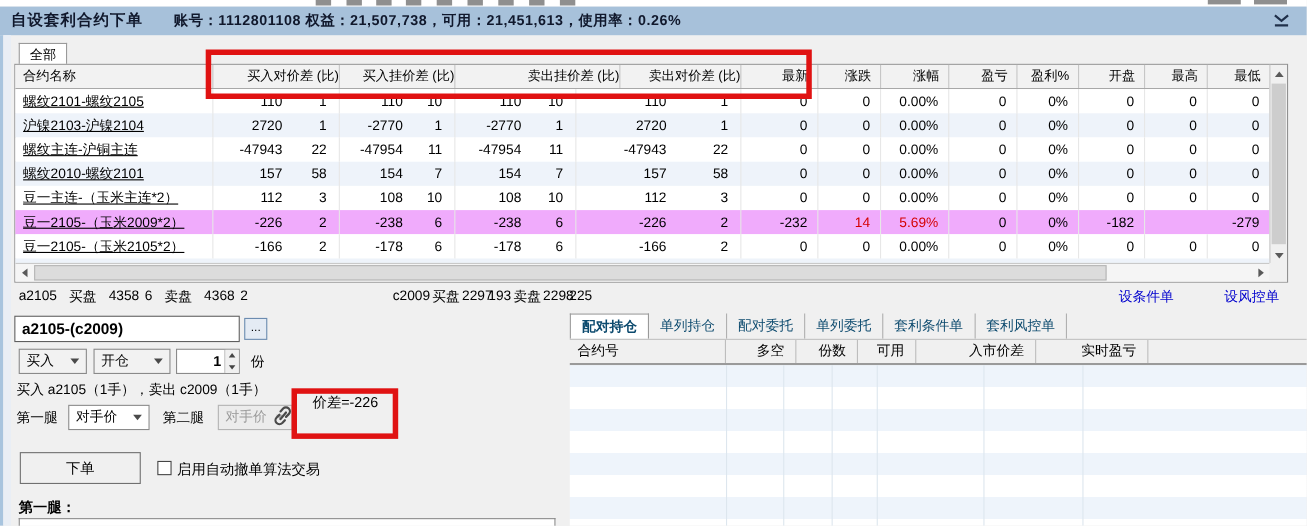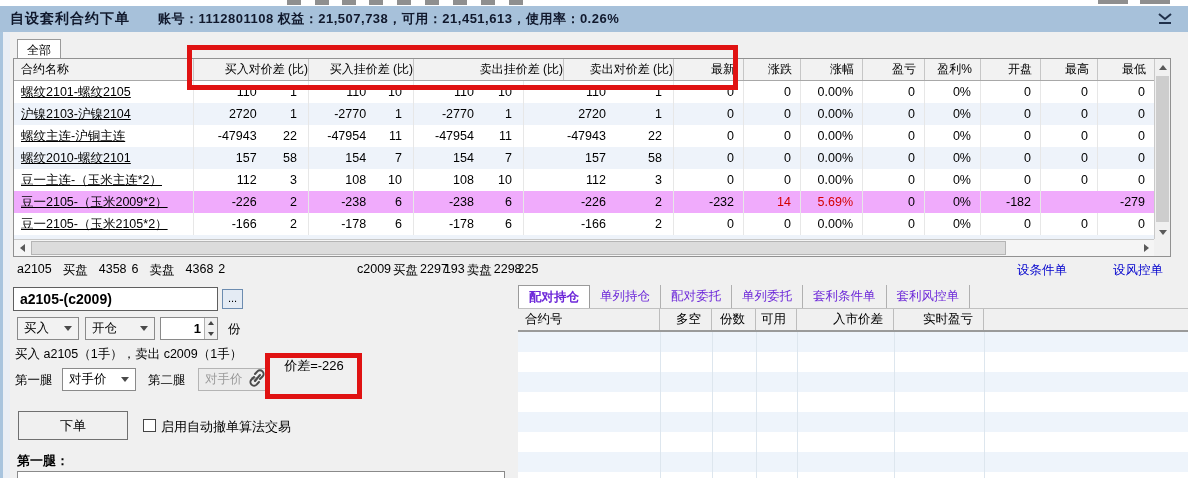--- a/index.html
+++ b/index.html
@@ -94,24 +94,24 @@
   .spread-label { position:absolute; left:271px; top:348px; width:86px; height:36px; display:flex; align-items:center;
                   justify-content:center; font-size:13px; }
   .submit-btn { position:absolute; left:18px; top:411px; width:110px; height:29px; background:#f0f0f0; border:1px solid #707070;
                 font-size:13px; display:flex; align-items:center; justify-content:center; cursor:pointer; }
   .checkbox { position:absolute; left:143px; top:419px; width:13px; height:13px; background:#fff; border:1px solid #444; cursor:pointer; }
   .leg1-section { position:absolute; left:17px; top:452px; font-size:13px; font-weight:bold; }
   .bottom-box { position:absolute; left:17px; top:471px; width:488px; height:8px; background:#fff; border:1px solid #8a8a8a; border-bottom:none; }
 
   
   .pos-tabs { position:absolute; left:518px; top:285px; height:23px; display:flex; font-size:12.5px; }
-  .pos-tab { padding:3px 10px 0 10px; border-right:1px solid #b0b0b0; color:#6d28d9; cursor:pointer; }
+  .pos-tab { padding:3px 10px 0 10px; border-right:1px solid #b0b0b0; color:#0c4a6e; cursor:pointer; }
   .pos-tab.active { background:#ffffff; border:1px solid #9a9a9a; border-bottom:none; font-weight:bold; }
   .pos-head { position:absolute; left:518px; top:308px; width:670px; height:24px; background:#f0f0f0;
-              border-bottom:2px solid #9a9a9a; border-top:1px solid #c0c0c0; display:flex; }
+              border-bottom:2px solid #9a9a9a; border-top:1px solid #c0c0c0; display:flex;gap:12px; }
   .ph-cell { font-size:12.5px; line-height:21px; border-right:1px solid #bdbdbd; white-space:nowrap; overflow:hidden; }
   .pos-body { position:absolute; left:518px; top:332px; width:670px; height:146px;
               background:repeating-linear-gradient(#eef4fb 0 20px, #ffffff 20px 40px); }
   .pb-vline { position:absolute; top:0; width:1px; height:146px; background:#dde6ee; }
 
   
   .anno { position:absolute; border:5px solid #e01212; background:transparent; pointer-events:none; z-index:60; }
   .anno-1 { left:187px; top:45px; width:551px; height:45px; }
   .anno-2 { left:265px; top:353px; width:97px; height:46px; }
 </style>

